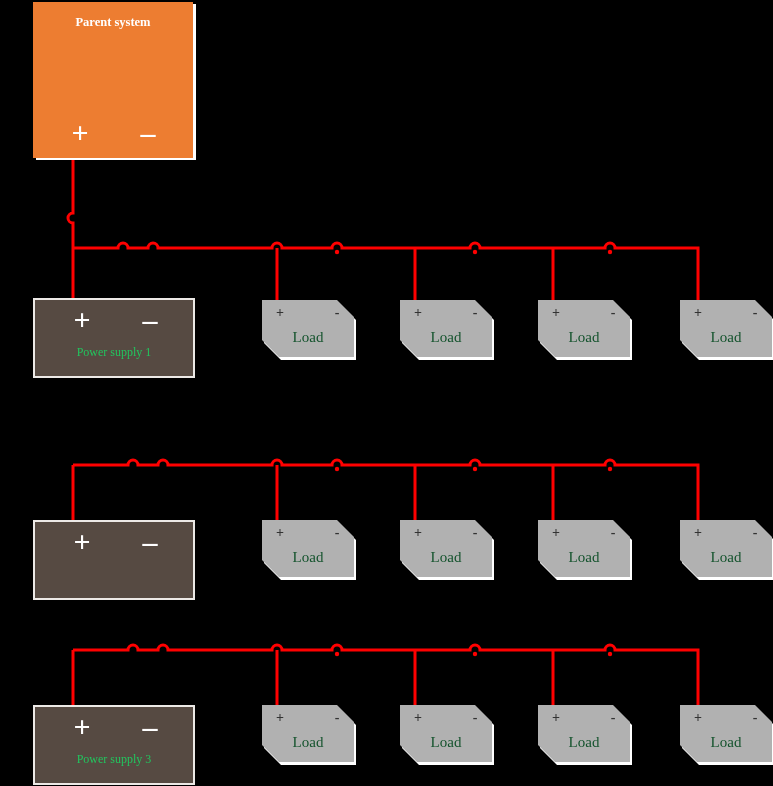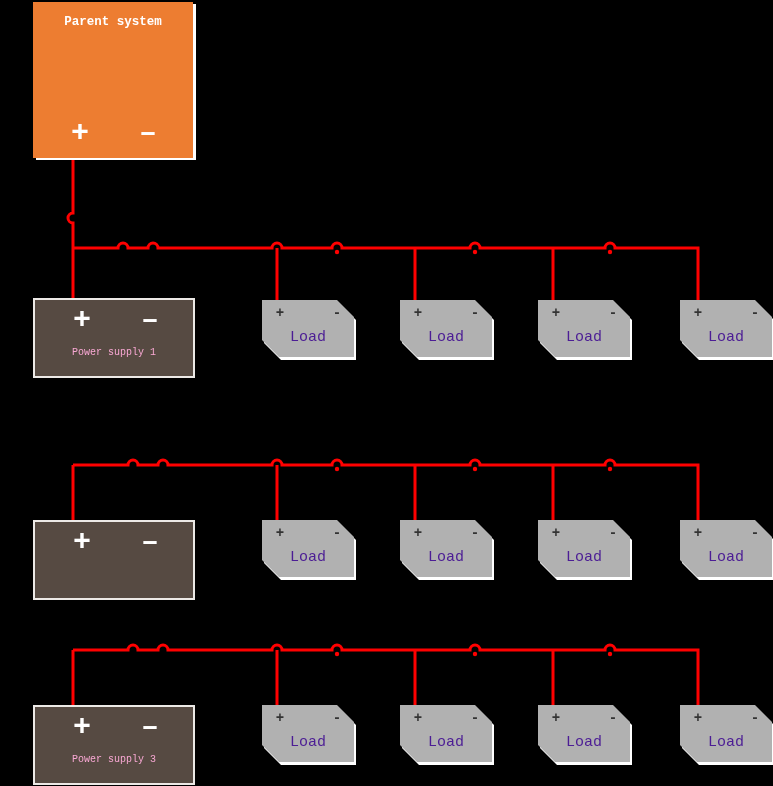--- a/index.html
+++ b/index.html
@@ -1,18 +1,18 @@
 <!DOCTYPE html>
 <html><head>
 <meta charset="utf-8">
 <style>
   html,body{margin:0;padding:0;background:#000;}
   #canvas{
     position:relative;width:773px;height:786px;background:#000;overflow:hidden;
-    font-family:Liberation Mono, monospace;
+    font-family:Liberation Serif, serif;
   }
   #wires{position:absolute;left:0;top:0;width:773px;height:786px;z-index:1;}
   .wire{stroke:#ff0000;stroke-width:3;fill:none;}
   .dot{fill:#ff0000;}
 
   
   .parent-box{
     position:absolute;left:33px;top:2px;width:160px;height:156px;
     background:#ed7d31;box-shadow:3px 2px 0 #ffffff;z-index:2;
   }
@@ -27,38 +27,38 @@
   .term.t-minus{left:115px;}
 
   
   .ps-box{
     position:absolute;left:33px;width:162px;height:80px;box-sizing:border-box;
     background:#564a42;border:2px solid #ece9e6;z-index:2;
   }
   .ps-box .term{top:20px;}
   .ps-label{
     position:absolute;top:52px;left:0;width:100%;text-align:center;
-    color:#f9a8d4;font-size:10px;transform:translateY(-50%);
+    color:#22c55e;font-size:12px;transform:translateY(-50%);
   }
 
   
   .load-box{position:absolute;width:92px;height:57px;z-index:2;}
   .load-shadow,.load-face{
     position:absolute;left:0;top:0;width:100%;height:100%;
     clip-path:polygon(0 0,calc(100% - 17px) 0,100% 17px,100% 100%,17px 100%,0 calc(100% - 17px));
   }
   .load-shadow{background:#ffffff;transform:translate(2px,3px);}
   .load-face{background:#b1b1b1;}
   .load-term{position:absolute;transform:translate(-50%,-50%);top:13px;
     color:#333333;font-size:14px;font-weight:600;line-height:1;}
   .load-term.l-plus{left:18px;}
   .load-term.l-minus{left:75px;}
   .load-label{
     position:absolute;top:37px;left:0;width:100%;text-align:center;
-    color:#4c1d95;font-size:15px;transform:translateY(-50%);
+    color:#14532d;font-size:15px;transform:translateY(-50%);
   }
 </style>
 </head>
 <body>
 
 <div id="canvas">
 
   <svg id="wires" viewBox="0 0 773 786">
 
     <path class="wire" d="M 73 158 L 73 213 A 5 5 0 0 0 73 223 L 73 298"></path>

